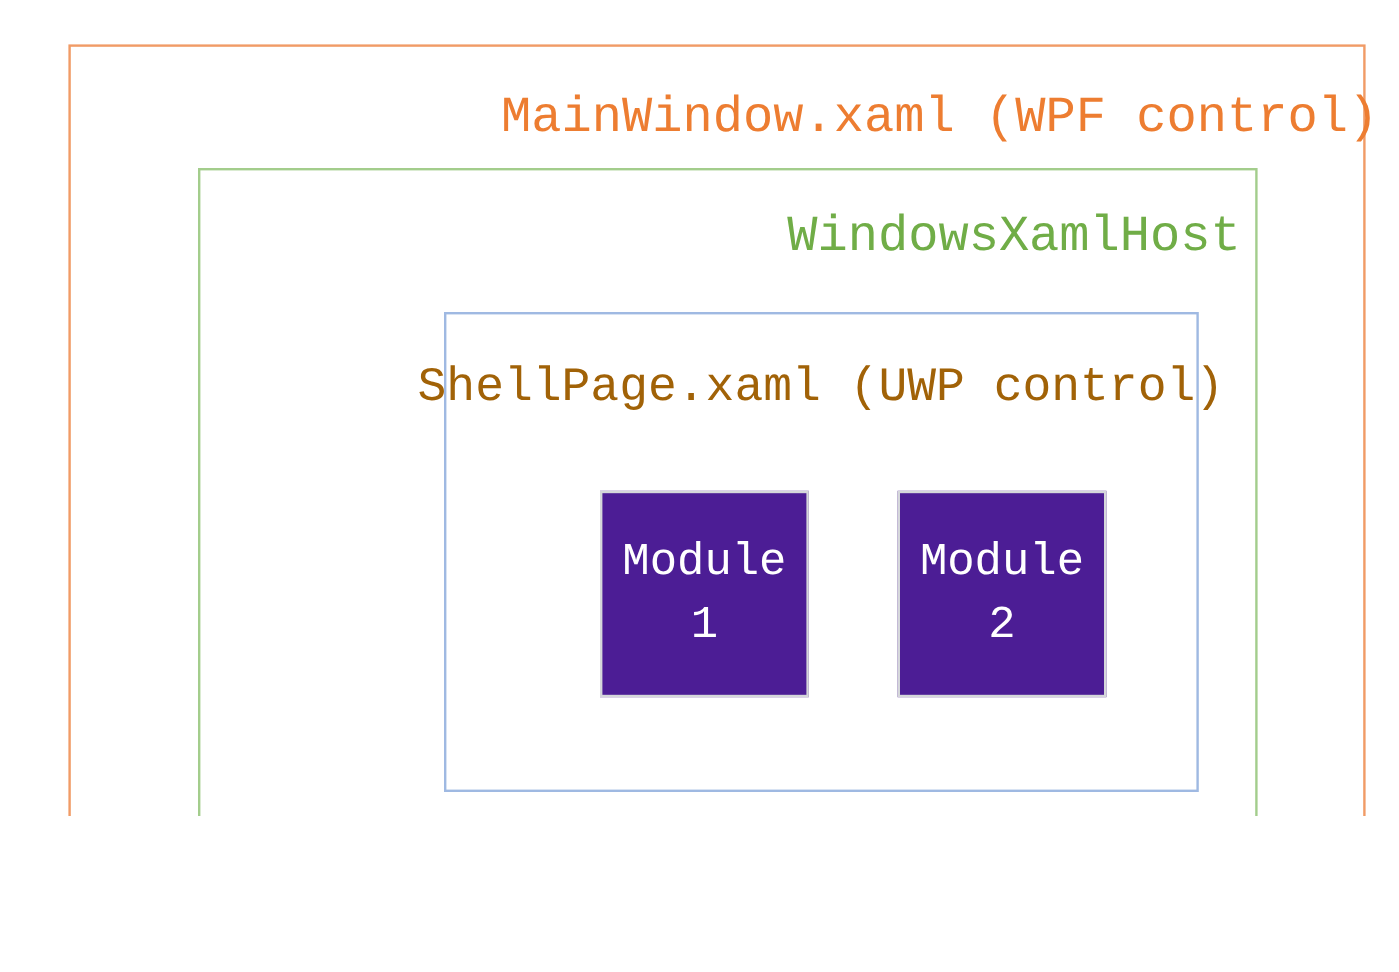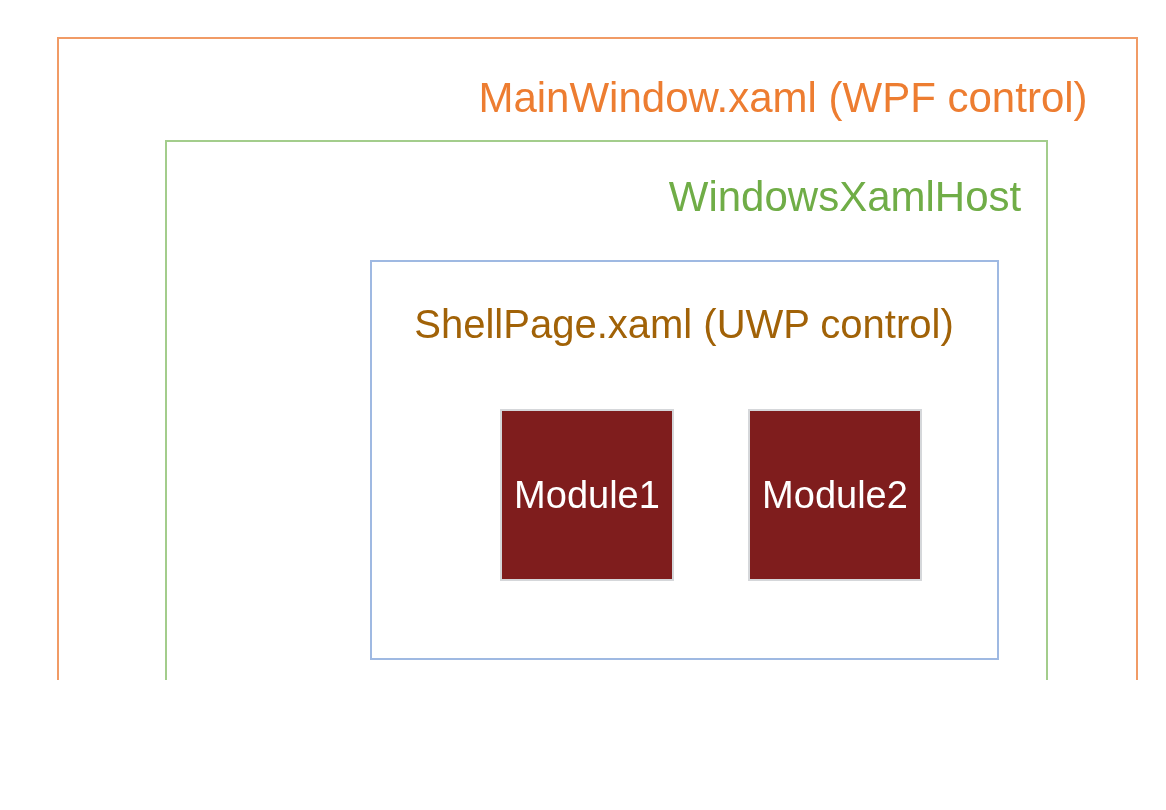--- a/index.html
+++ b/index.html
@@ -5,21 +5,21 @@
   html, body {
     margin: 0;
     padding: 0;
     background: #FFFFFF;
   }
   #canvas {
     position: relative;
     width: 1166px;
     height: 680px;
     background: #FFFFFF;
-    font-family: Liberation Sans, sans-serif;
+    font-family: Liberation Mono, monospace;
     overflow: hidden;
   }
   .box {
     position: absolute;
     box-sizing: border-box;
     background: transparent;
   }
   .box-label {
     position: absolute;
     transform: translateX(-50%);
@@ -60,24 +60,24 @@
     left: 312px; top: 42px;
     font-size: 40px;
     color: #a16207;
   }
   
   .module-box {
     position: absolute;
     box-sizing: border-box;
     top: 147px;
     width: 174px; height: 172px;
-    background: #7f1d1d;
+    background: #4c1d95;
     border: 2px solid #D5D7DA;
     display: flex;
-    flex-direction: row;
+    flex-direction: column;
     align-items: center;
     justify-content: center;
     text-align: center;
   }
   #module-1-box { left: 128px; }
   #module-2-box { left: 376px; }
   .module-label {
     color: #FFFFFF;
     font-size: 38px;
     line-height: 53px;

